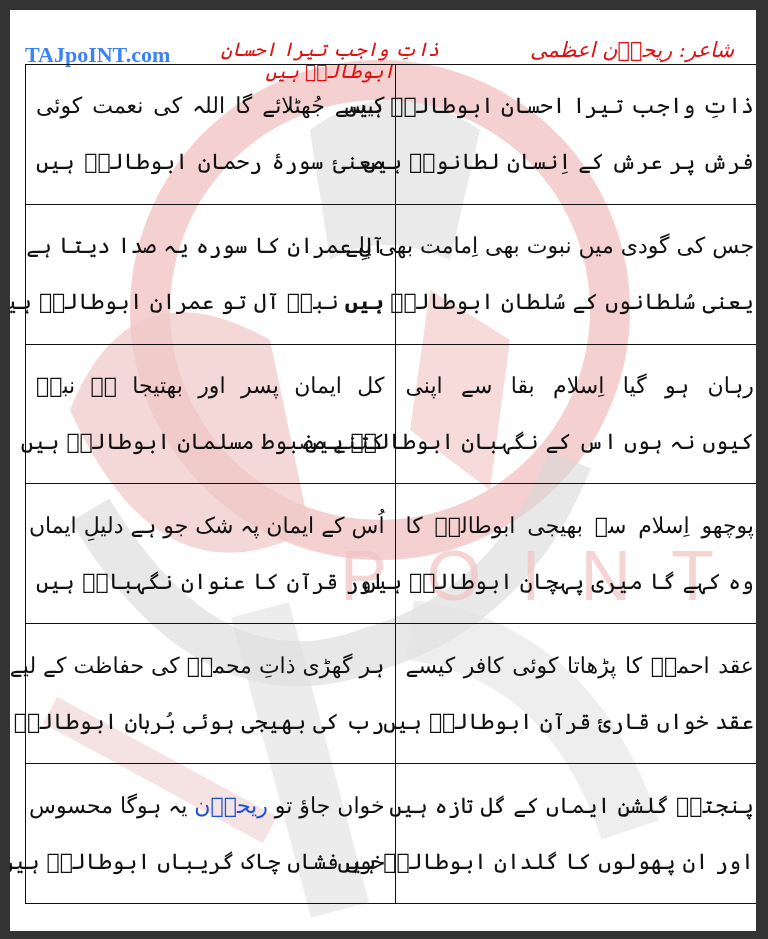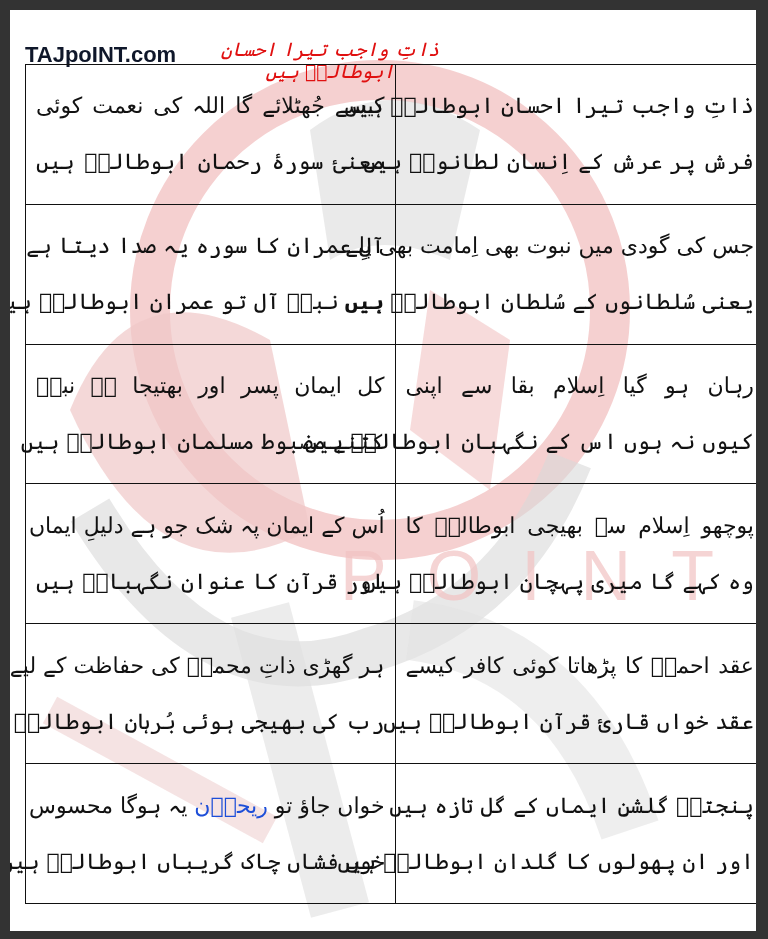--- a/index.html
+++ b/index.html
@@ -11,22 +11,22 @@
     position: absolute; left: 10px; top: 10px; width: 746px; height: 921px;
     background: #ffffff; overflow: hidden;
   }
   .watermark {
     position: absolute; left: 0; top: 0; width: 746px; height: 921px; pointer-events: none;
   }
   .header {
     position: absolute; left: 0; top: 28px; width: 746px; height: 40px;
   }
   .site {
-    position: absolute; left: 15px; top: 4px; color: #0f172a;
-    font-family: Liberation Sans, sans-serif; font-weight: bold; font-size: 22px; letter-spacing: 0px;
+    position: absolute; left: 15px; top: 4px; color: #3b82f6;
+    font-family: Liberation Serif, serif; font-weight: bold; font-size: 22px; letter-spacing: 0px;
   }
   .title {
     position: absolute; left: 170px; top: 0px; width: 300px; text-align: center; direction: rtl;
     color: #e01010; font-family: "DejaVu Serif", serif; font-size: 19px; font-style: italic;
   }
   .poet {
     position: absolute; right: 22px; top: 0px; direction: rtl;
     color: #e01010; font-family: "DejaVu Serif", serif; font-size: 21px; font-style: italic;
   }
   table.poem {
@@ -57,20 +57,21 @@
     <path d="M80 500 Q 200 700 360 640 Q 500 600 560 450" fill="none" stroke="#d8d8d8" stroke-width="45" opacity="0.6"></path>
     <path d="M250 600 L 330 900" stroke="#e0e0e0" stroke-width="60" opacity="0.6"></path>
     <path d="M400 620 Q 560 640 620 820" fill="none" stroke="#e2e2e2" stroke-width="60" opacity="0.6"></path>
     <path d="M40 700 Q 150 760 260 820" fill="none" stroke="#efd0d0" stroke-width="30" opacity="0.6"></path>
     <text x="330" y="590" font-family="Liberation Sans, sans-serif" font-size="70" fill="#f2c2c2" opacity="0.7" letter-spacing="40">POINT</text>
   </svg>
 
   <div class="header">
     <span class="site">TAJpoINT.com</span>
     <span class="title">ذاتِ واجب تیرا احسان ابوطالبؑ ہیں</span>
+    <span class="poet">شاعر: ریحاؔن اعظمی</span>
   </div>
 
   <table class="poem">
     <colgroup>
         <col style="width:50%">
         <col style="width:50%">
       </colgroup>
     <tbody>
         <tr>
       <td>

